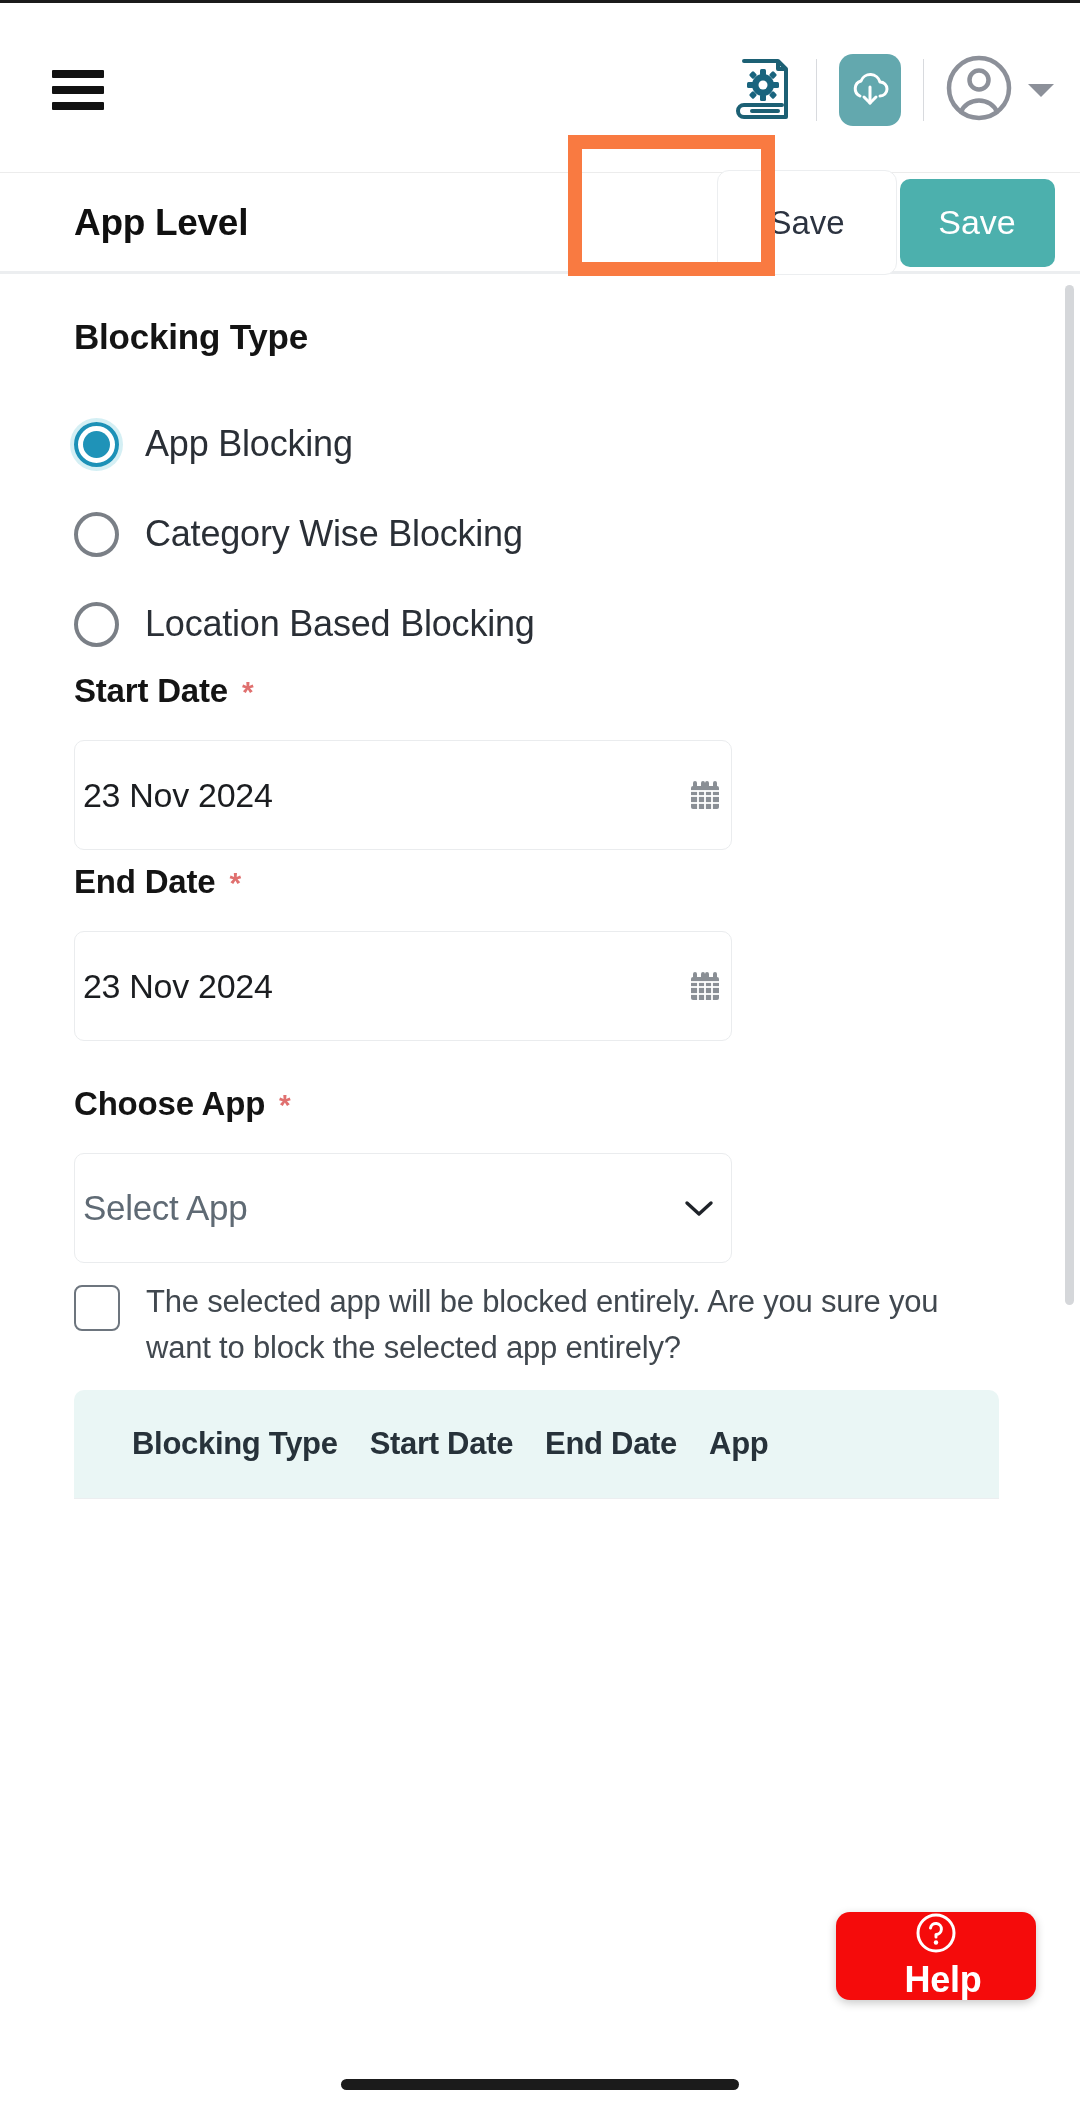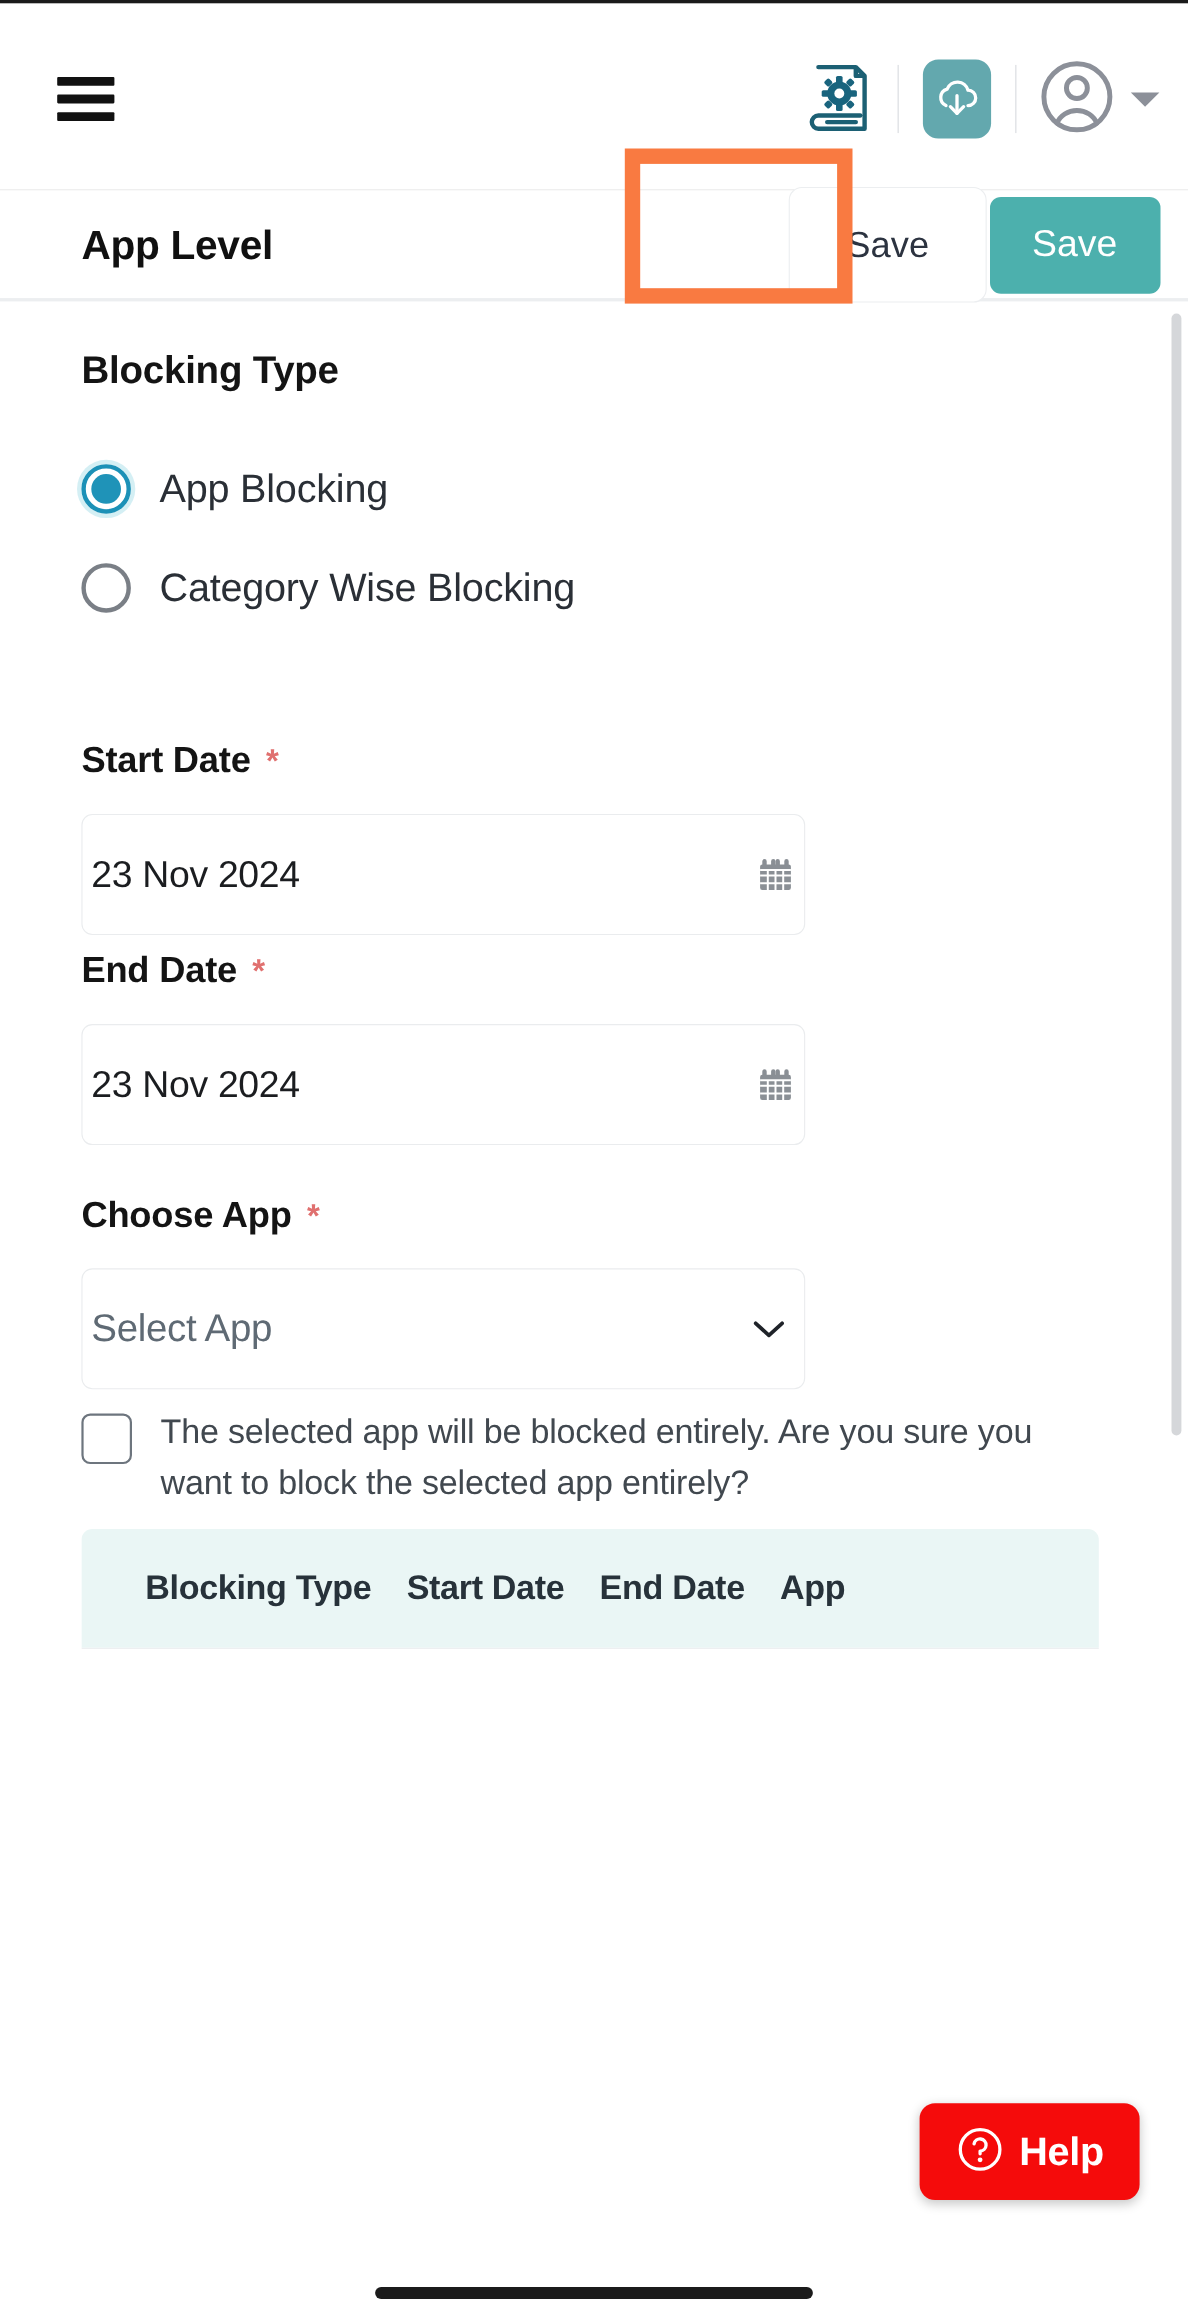--- a/index.html
+++ b/index.html
@@ -243,21 +243,21 @@
     border-top:1px solid #eceef0;
   }
 
   
   .help-fab {
     position:absolute; right:44px; bottom:106px;
     width:200px; height:88px;
     background:#f50b0b; border-radius:14px;
     display:flex; align-items:center; justify-content:center;
     box-shadow:0 3px 10px rgba(0,0,0,0.22);
-    z-index:35; cursor:pointer;
+    z-index:35; cursor:pointer;flex-direction:column;
   }
   .help-label {
     color:#ffffff; font-size:36px; font-weight:bold;
     margin-left:14px; letter-spacing:-0.3px;
   }
 
   
   .home-bar-area {
     position:absolute; left:0; bottom:0;
     width:1080px; height:48px; background:#ffffff;
@@ -360,20 +360,26 @@
         <span class="radio-label">App Blocking</span>
       </div>
 
       <div class="radio-row">
         <span class="radio-outer">
           <span class="radio-inner"></span>
         </span>
         <span class="radio-label">Category Wise Blocking</span>
       </div>
 
+      <div class="radio-row">
+        <span class="radio-outer">
+          <span class="radio-inner"></span>
+        </span>
+        <span class="radio-label">Location Based Blocking</span>
+      </div>
 
 
     </div>
 
     <div class="field" style="top:395px;">
       <div class="field-label">
         <span>Start Date</span>
         <span class="req-star">*</span>
       </div>
       <div class="input-box">

